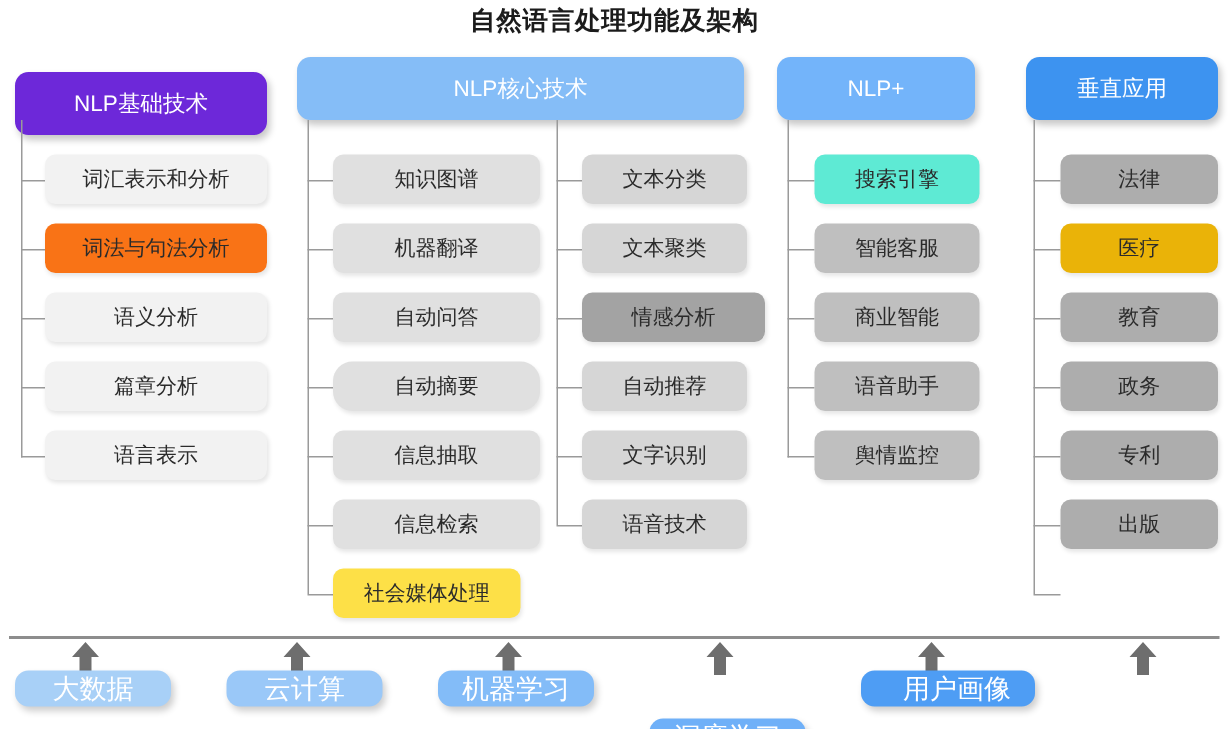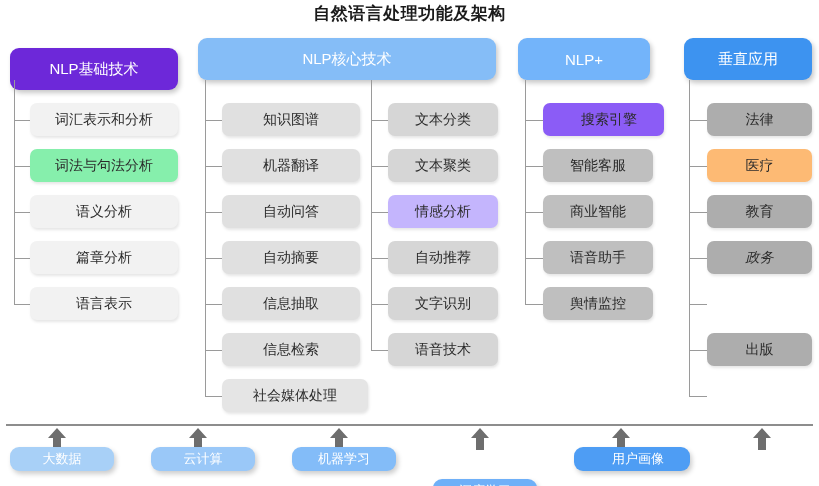--- a/index.html
+++ b/index.html
@@ -53,21 +53,21 @@
   }
 
   
   .arrow{position:absolute;width:20px;height:24px;}
 
   
   .bot{
     position:absolute;
     border-radius:9px;
     color:#ffffff;
-    font-size:13px;
+    font-size:18px;
     display:flex;align-items:center;justify-content:center;
     height:24px;
     box-shadow:2px 3px 5px rgba(0,0,0,0.20);
   }
 
   .watermark{
     position:absolute;
     font-size:13px;color:#c9d8ef;
     letter-spacing:2px;
     white-space:nowrap;
@@ -87,21 +87,21 @@
   <div class="hdr" style="left:518px;top:38px;width:132px;background:#73b4fa;">NLP+</div>
 
   <div class="hdr" style="left:684px;top:38px;width:128px;background:#3d93f0;">垂直应用</div>
 
   <div class="vline" style="left:14px;top:80px;height:225px;"></div>
 
   <div class="hline" style="left:14px;top:120px;width:16px;"></div>
   <div class="leaf" style="left:30px;top:103px;width:148px;background:#f2f2f2;">词汇表示和分析</div>
 
   <div class="hline" style="left:14px;top:166px;width:16px;"></div>
-  <div class="leaf" style="left:30px;top:149px;width:148px;background:#86efac;">词法与句法分析</div>
+  <div class="leaf" style="left:30px;top:149px;width:148px;background:#f97316;">词法与句法分析</div>
 
   <div class="hline" style="left:14px;top:212px;width:16px;"></div>
   <div class="leaf" style="left:30px;top:195px;width:148px;background:#f2f2f2;">语义分析</div>
 
   <div class="hline" style="left:14px;top:258px;width:16px;"></div>
   <div class="leaf" style="left:30px;top:241px;width:148px;background:#f2f2f2;">篇章分析</div>
 
   <div class="hline" style="left:14px;top:304px;width:16px;"></div>
   <div class="leaf" style="left:30px;top:287px;width:148px;background:#f2f2f2;">语言表示</div>
 
@@ -110,83 +110,84 @@
   <div class="hline" style="left:205px;top:120px;width:17px;"></div>
   <div class="leaf" style="left:222px;top:103px;width:138px;background:#e0e0e0;">知识图谱</div>
 
   <div class="hline" style="left:205px;top:166px;width:17px;"></div>
   <div class="leaf" style="left:222px;top:149px;width:138px;background:#e0e0e0;">机器翻译</div>
 
   <div class="hline" style="left:205px;top:212px;width:17px;"></div>
   <div class="leaf" style="left:222px;top:195px;width:138px;background:#e0e0e0;">自动问答</div>
 
   <div class="hline" style="left:205px;top:258px;width:17px;"></div>
-  <div class="leaf" style="left:222px;top:241px;width:138px;background:#e0e0e0;">自动摘要</div>
+  <div class="leaf" style="left:222px;top:241px;width:138px;background:#e0e0e0;border-radius:13px;">自动摘要</div>
 
   <div class="hline" style="left:205px;top:304px;width:17px;"></div>
   <div class="leaf" style="left:222px;top:287px;width:138px;background:#e0e0e0;">信息抽取</div>
 
   <div class="hline" style="left:205px;top:350px;width:17px;"></div>
   <div class="leaf" style="left:222px;top:333px;width:138px;background:#e0e0e0;">信息检索</div>
 
   <div class="hline" style="left:205px;top:396px;width:17px;"></div>
-  <div class="leaf" style="left:222px;top:379px;width:146px;background:#e5e5e5;">社会媒体处理</div>
+  <div class="leaf" style="left:222px;top:379px;width:125px;background:#fde047;">社会媒体处理</div>
 
   <div class="vline" style="left:371px;top:80px;height:270px;"></div>
 
   <div class="hline" style="left:371px;top:120px;width:17px;"></div>
   <div class="leaf" style="left:388px;top:103px;width:110px;background:#d6d6d6;">文本分类</div>
 
   <div class="hline" style="left:371px;top:166px;width:17px;"></div>
   <div class="leaf" style="left:388px;top:149px;width:110px;background:#d6d6d6;">文本聚类</div>
 
   <div class="hline" style="left:371px;top:212px;width:17px;"></div>
-  <div class="leaf" style="left:388px;top:195px;width:110px;background:#c4b5fd;">情感分析</div>
+  <div class="leaf" style="left:388px;top:195px;width:122px;background:#a3a3a3;">情感分析</div>
 
   <div class="hline" style="left:371px;top:258px;width:17px;"></div>
   <div class="leaf" style="left:388px;top:241px;width:110px;background:#d6d6d6;">自动推荐</div>
 
   <div class="hline" style="left:371px;top:304px;width:17px;"></div>
   <div class="leaf" style="left:388px;top:287px;width:110px;background:#d6d6d6;">文字识别</div>
 
   <div class="hline" style="left:371px;top:350px;width:17px;"></div>
   <div class="leaf" style="left:388px;top:333px;width:110px;background:#d6d6d6;">语音技术</div>
 
   <div class="vline" style="left:525px;top:80px;height:225px;"></div>
 
   <div class="hline" style="left:525px;top:120px;width:18px;"></div>
-  <div class="leaf" style="left:543px;top:103px;width:110px;background:#8b5cf6;padding-left:11px;">搜索引擎</div>
+  <div class="leaf" style="left:543px;top:103px;width:110px;background:#5eead4;">搜索引擎</div>
 
   <div class="hline" style="left:525px;top:166px;width:18px;"></div>
   <div class="leaf" style="left:543px;top:149px;width:110px;background:#bfbfbf;">智能客服</div>
 
   <div class="hline" style="left:525px;top:212px;width:18px;"></div>
   <div class="leaf" style="left:543px;top:195px;width:110px;background:#bfbfbf;">商业智能</div>
 
   <div class="hline" style="left:525px;top:258px;width:18px;"></div>
   <div class="leaf" style="left:543px;top:241px;width:110px;background:#bfbfbf;">语音助手</div>
 
   <div class="hline" style="left:525px;top:304px;width:18px;"></div>
   <div class="leaf" style="left:543px;top:287px;width:110px;background:#bfbfbf;">舆情监控</div>
 
   <div class="vline" style="left:689px;top:80px;height:316px;"></div>
 
   <div class="hline" style="left:689px;top:120px;width:18px;"></div>
   <div class="leaf" style="left:707px;top:103px;width:105px;background:#adadad;">法律</div>
 
   <div class="hline" style="left:689px;top:166px;width:18px;"></div>
-  <div class="leaf" style="left:707px;top:149px;width:105px;background:#fdba74;">医疗</div>
+  <div class="leaf" style="left:707px;top:149px;width:105px;background:#eab308;">医疗</div>
 
   <div class="hline" style="left:689px;top:212px;width:18px;"></div>
   <div class="leaf" style="left:707px;top:195px;width:105px;background:#adadad;">教育</div>
 
   <div class="hline" style="left:689px;top:258px;width:18px;"></div>
-  <div class="leaf" style="left:707px;top:241px;width:105px;background:#adadad;font-style:italic;">政务</div>
+  <div class="leaf" style="left:707px;top:241px;width:105px;background:#adadad;">政务</div>
 
   <div class="hline" style="left:689px;top:304px;width:18px;"></div>
+  <div class="leaf" style="left:707px;top:287px;width:105px;background:#adadad;">专利</div>
 
   <div class="hline" style="left:689px;top:350px;width:18px;"></div>
   <div class="leaf" style="left:707px;top:333px;width:105px;background:#adadad;font-family:Liberation Serif, serif;">出版</div>
 
   <div class="hline" style="left:689px;top:396px;width:18px;"></div>
 
   <div class="divider"></div>
 
   <div class="arrow" style="left:47px;top:427px;">
     <svg width="20" height="24" viewBox="0 0 20 24">

